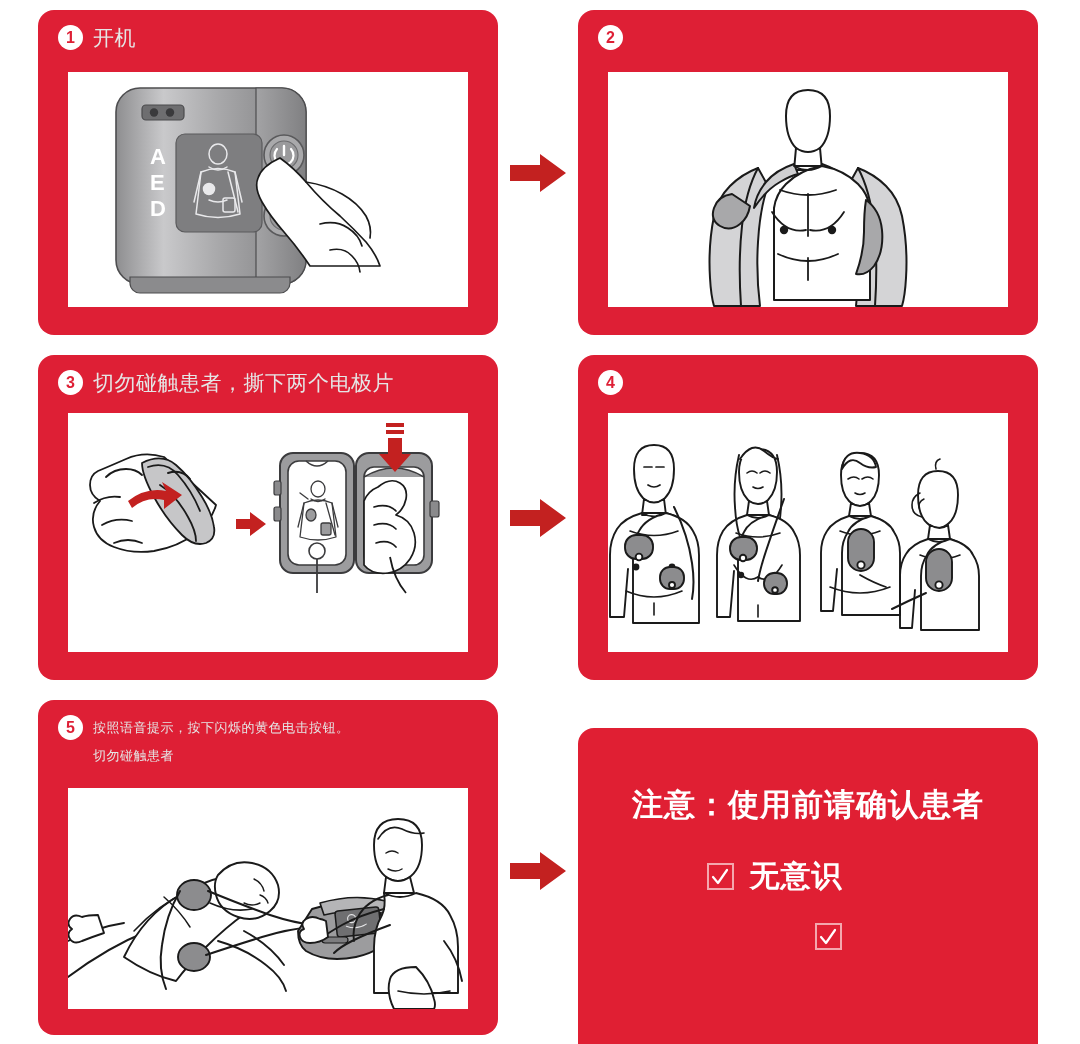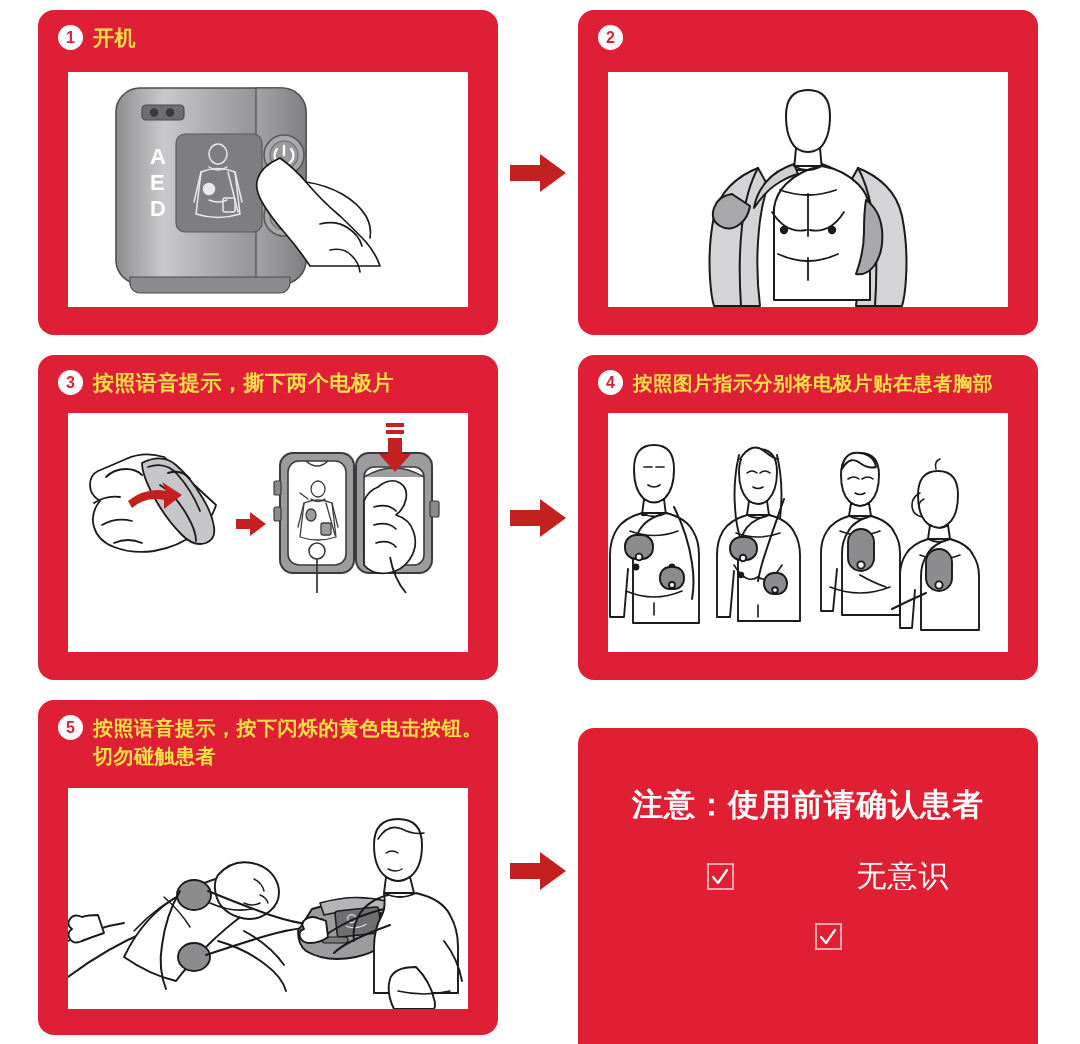--- a/index.html
+++ b/index.html
@@ -50,32 +50,32 @@
     border-radius: 50%;
     background: #ffffff;
     color: #DE1F35;
     font-size: 16px;
     font-weight: bold;
     line-height: 25px;
     text-align: center;
     margin-top: 1px;
   }
   .step-title {
-    color: #fde047;
+    color: #e5e5e5;
     font-size: 20px;
-    font-weight: bold;
+    font-weight: normal;
     line-height: 28px;
     letter-spacing: 0.5px;
     white-space: pre-line;
   }
   .panel-1 .step-title,
   .panel-3 .step-title { font-size: 21px; }
   .panel-2 .step-title,
   .panel-4 .step-title { font-size: 19.5px; }
-  .panel-5 .step-title { font-size: 20px; }
+  .panel-5 .step-title { font-size: 13px; }
 
   .panel-canvas {
     position: absolute;
     left: 30px;
     right: 30px;
     background: #ffffff;
   }
   .panel-1 .panel-canvas,
   .panel-2 .panel-canvas { top: 62px; bottom: 28px; }
   .panel-3 .panel-canvas,
@@ -130,24 +130,23 @@
     position: absolute;
     left: 50%;
     top: 50%;
     transform: translate(-50%, -50%);
     width: 20px;
     height: 20px;
   }
   .warn-label {
     color: #ffffff;
     font-size: 30px;
-    font-weight: normal;
+    font-weight: bold;
     letter-spacing: 1px;
     min-width: 200px;
-    text-align: right;
   }
 </style>
 </head>
 <body>
 
 <div class="sheet">
 
   <div class="panel panel-1">
     <div class="panel-head">
       <div class="step-circle">1</div>
@@ -264,21 +263,21 @@
 
           <path d="M258 128 q14 10 16 30 q2 22 -8 36 q-8 10 -18 8 q8 -22 8 -42 q0 -20 2 -32 z" fill="#A8A8AA"></path>
         </g>
       </svg>
     </div>
   </div>
 
   <div class="panel panel-3">
     <div class="panel-head">
       <div class="step-circle">3</div>
-      <div class="step-title">按照语音提示，撕下两个电极片</div>
+      <div class="step-title">切勿碰触患者，撕下两个电极片</div>
     </div>
     <div class="panel-canvas">
       <svg viewBox="0 0 400 235" preserveAspectRatio="xMidYMid meet">
 
         <g fill="#FFFFFF" stroke="#1A1A1A" stroke-width="1.8" stroke-linejoin="round" stroke-linecap="round">
           <path d="M30 56 q-8 4 -8 14 q0 10 10 16 q-10 12 -6 26 q4 14 20 20 q18 7 40 4 q24 -4 42 -18 q16 -13 20 -28 l-52 -48 q-20 -6 -38 2 q-16 7 -28 12 z"></path>
           <path d="M38 62 q8 -8 20 -8 q10 0 16 6" fill="none"></path>
           <path d="M26 88 q12 -8 26 -6" fill="none"></path>
           <path d="M34 110 q14 -8 30 -4" fill="none"></path>
           <path d="M46 128 q14 -6 28 0" fill="none"></path>
@@ -345,21 +344,20 @@
 
   <div class="arrow arrow-2">
     <svg viewBox="0 0 62 46">
       <path d="M2 15 h30 v-11 l26 19 l-26 19 v-11 h-30 z" fill="#C32120"></path>
     </svg>
   </div>
 
   <div class="panel panel-4">
     <div class="panel-head">
       <div class="step-circle">4</div>
-      <div class="step-title">按照图片指示分别将电极片贴在患者胸部</div>
     </div>
     <div class="panel-canvas">
       <svg viewBox="0 0 400 235" preserveAspectRatio="xMidYMid meet">
         <g fill="#FFFFFF" stroke="#1A1A1A" stroke-width="1.9" stroke-linejoin="round" stroke-linecap="round">
 
           <g>
             <path d="M46 30 q20 0 20 24 q0 20 -9 29 q-5 5 -11 5 q-6 0 -11 -5 q-9 -9 -9 -29 q0 -24 20 -24 z"></path>
             <path d="M36 52 h8 M48 52 h8" stroke-width="1.7"></path>
             <path d="M40 70 q6 4 12 0" stroke-width="1.7"></path>
             <path d="M36 84 q10 7 20 0 l2 16 h-24 z"></path>

